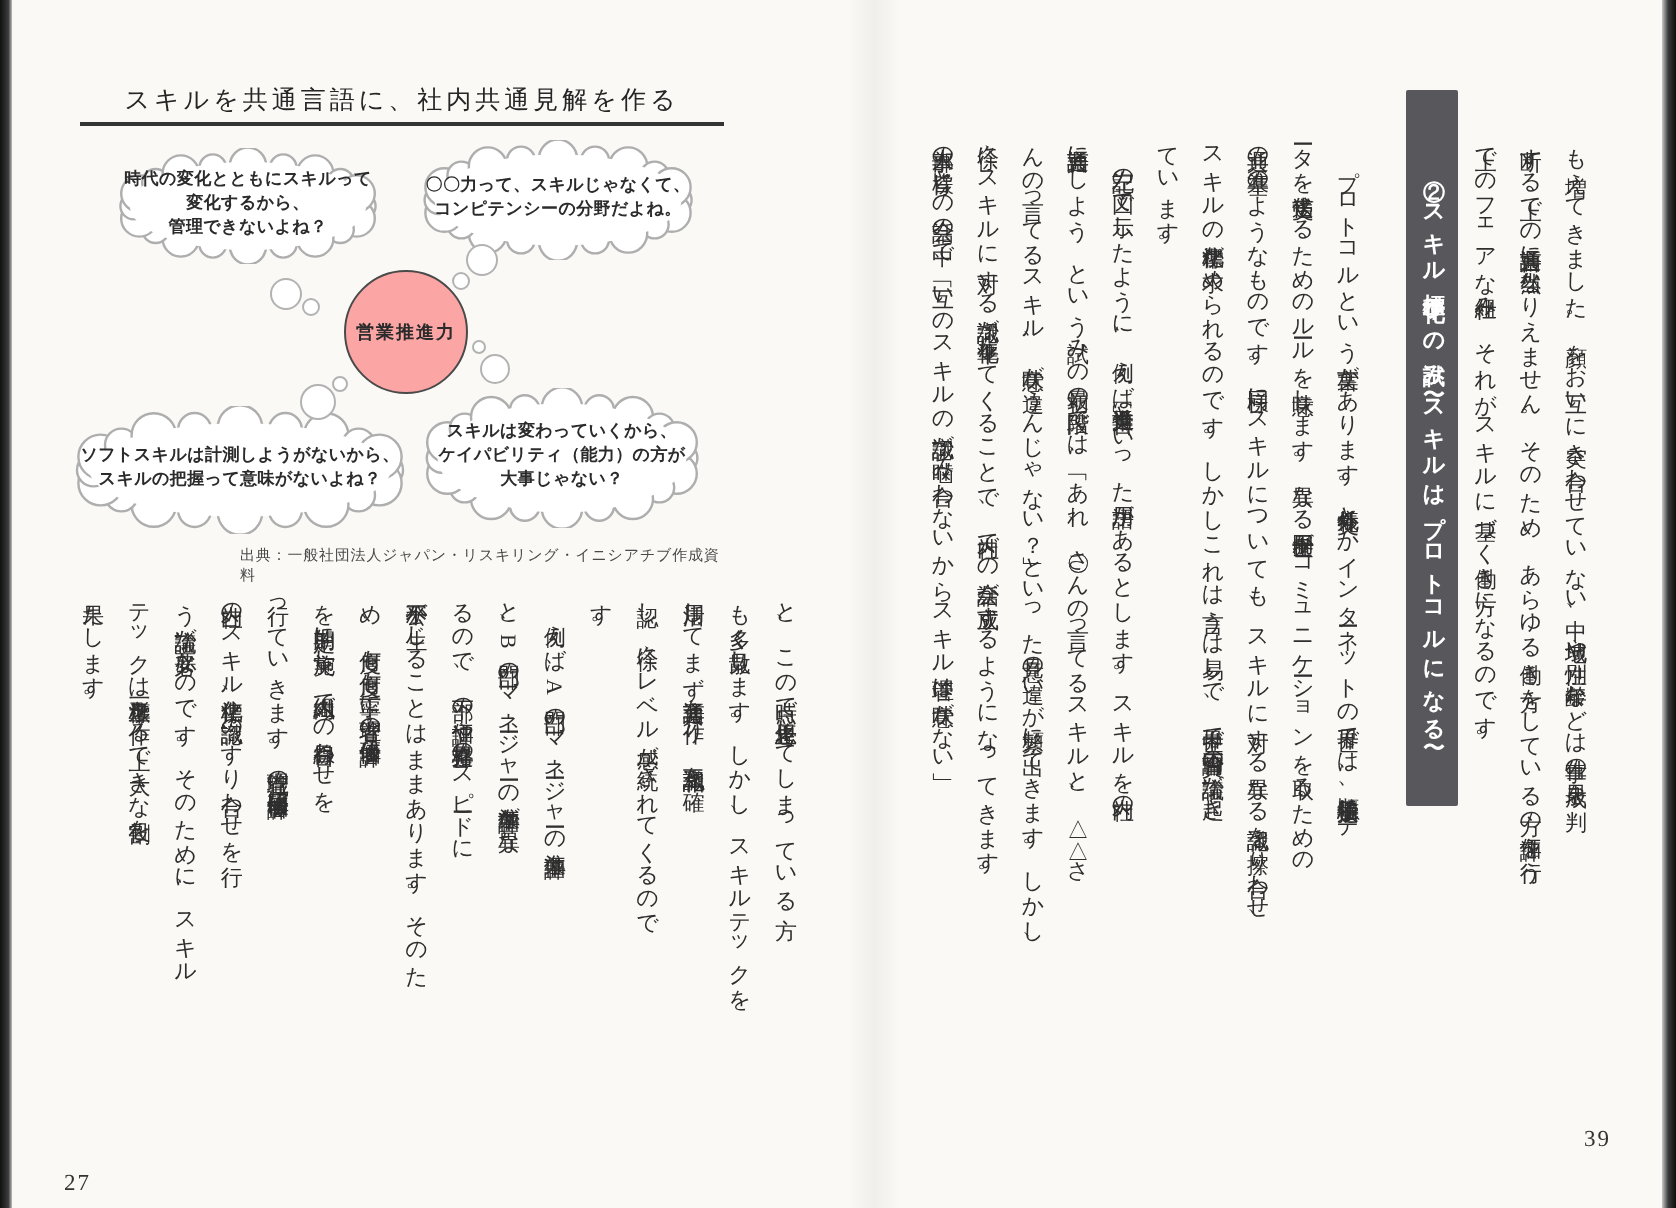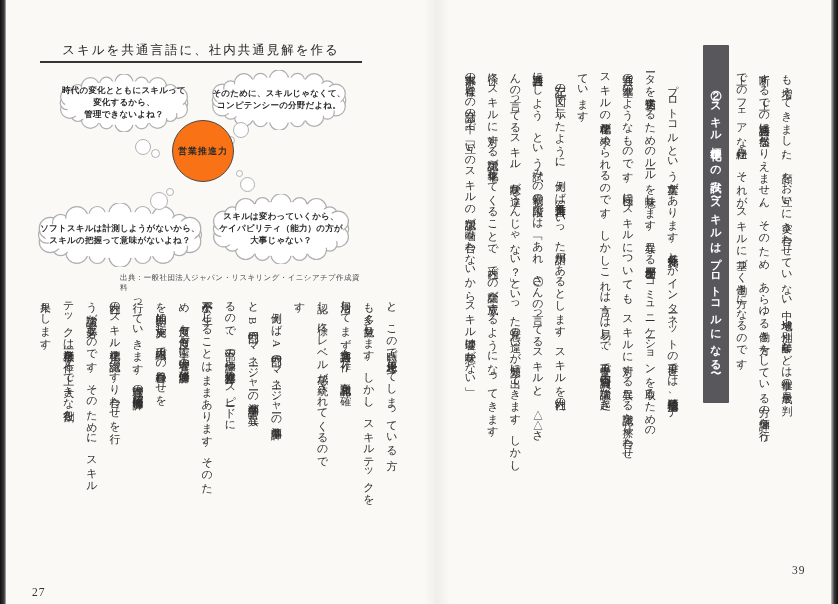--- a/index.html
+++ b/index.html
@@ -15,28 +15,28 @@
 
   
   .fig-title{position:absolute;left:40px;top:42px;width:322px;text-align:center;
              font-family:"Liberation Sans",sans-serif;font-weight:normal;font-size:12.5px;
              letter-spacing:2px;color:#252525;}
   .fig-underline{position:absolute;left:40px;top:61px;width:322px;height:1.6px;background:#343434;}
   .bubble{position:absolute;z-index:2;}
   .bubble svg{position:absolute;left:0;top:0;}
   .bubble-lines{position:relative;z-index:1;display:flex;flex-direction:column;justify-content:center;
                 align-items:center;height:100%;text-align:center;
-                font-family:Liberation Serif, serif;font-weight:bold;font-size:8.5px;
+                font-family:Liberation Mono, monospace;font-weight:bold;font-size:8.5px;
                 line-height:1.38;letter-spacing:0.2px;color:#2b2b2b;}
   .b1{left:58px;top:74px;width:132px;height:58px;}
   .b2{left:210px;top:70px;width:138px;height:60px;}
   .b3{left:36px;top:203px;width:168px;height:64px;}
   .b4{left:211px;top:194px;width:140px;height:70px;}
-  .center-circle{position:absolute;left:172px;top:120px;width:60px;height:60px;border:1.4px solid #4a4a4a;
-                 border-radius:50%;background:#f97316;display:flex;align-items:center;justify-content:center;
+  .center-circle{position:absolute;left:172px;top:135px;width:60px;height:60px;border:1.4px solid #4a4a4a;
+                 border-radius:50%;background:#fca5a5;display:flex;align-items:center;justify-content:center;
                  z-index:3;}
   .center-circle span{font-family:"Liberation Sans",sans-serif;font-weight:bold;font-size:9px;
                       letter-spacing:1px;color:#2b2b2b;}
   .dot{position:absolute;border:1.2px solid #b2b2b2;border-radius:50%;background:#fff;z-index:2;}
   .fig-source{position:absolute;left:120px;top:273px;width:242px;text-align:left;
               font-family:"Liberation Sans",sans-serif;font-size:7.5px;letter-spacing:0.4px;color:#4a4a4a;}
 
   
   .vtext{position:absolute;writing-mode:vertical-rl;text-orientation:mixed;color:#2e2e2e;}
   .vtext p{margin:0;padding:0;height:100%;font-size:11px;}
@@ -118,21 +118,21 @@
           <circle cx="33.9" cy="13.2" r="9.5" fill="#ffffff" stroke="#aeaeae" stroke-width="1.2"></circle>
           <circle cx="50.5" cy="10.3" r="7.0" fill="#ffffff" stroke="#aeaeae" stroke-width="1.2"></circle>
           <circle cx="69.0" cy="9.3" r="9.5" fill="#ffffff" stroke="#aeaeae" stroke-width="1.2"></circle>
           <circle cx="87.5" cy="10.3" r="7.0" fill="#ffffff" stroke="#aeaeae" stroke-width="1.2"></circle>
           <circle cx="104.1" cy="13.2" r="9.5" fill="#ffffff" stroke="#aeaeae" stroke-width="1.2"></circle>
           <circle cx="117.3" cy="17.8" r="7.0" fill="#ffffff" stroke="#aeaeae" stroke-width="1.2"></circle>
           <circle cx="125.8" cy="23.6" r="9.5" fill="#ffffff" stroke="#aeaeae" stroke-width="1.2"></circle>
           <ellipse cx="69" cy="30" rx="61.75" ry="22.75" fill="#ffffff"></ellipse>
         </svg>
       <div class="bubble-lines">
-          <div>そのために、スキルじゃなくて、</div>
+          <div>〇〇力って、スキルじゃなくて、</div>
           <div>コンピテンシーの分野だよね。</div>
         </div>
     </div>
     <div class="bubble b3">
         <svg width="168" height="64" viewBox="0 0 168 64">
           <circle cx="157.3" cy="32.0" r="8.2" fill="#ffffff" stroke="#aeaeae" stroke-width="1.2"></circle>
           <circle cx="153.7" cy="38.6" r="11.1" fill="#ffffff" stroke="#aeaeae" stroke-width="1.2"></circle>
           <circle cx="143.3" cy="44.5" r="8.2" fill="#ffffff" stroke="#aeaeae" stroke-width="1.2"></circle>
           <circle cx="127.1" cy="49.3" r="11.1" fill="#ffffff" stroke="#aeaeae" stroke-width="1.2"></circle>
           <circle cx="106.7" cy="52.3" r="8.2" fill="#ffffff" stroke="#aeaeae" stroke-width="1.2"></circle>

